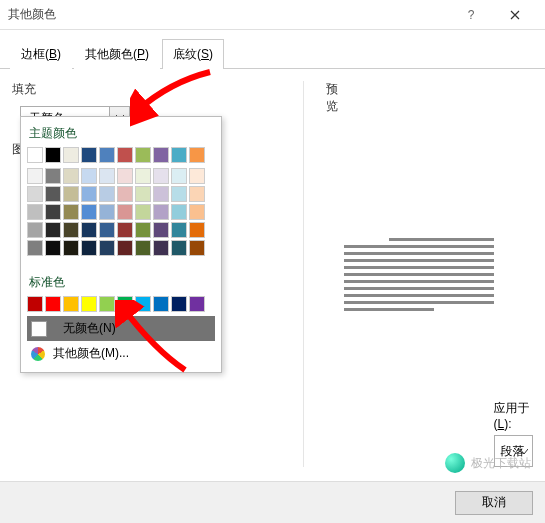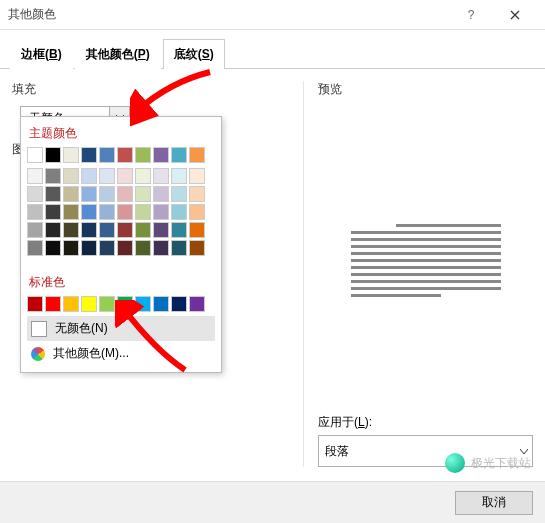--- a/index.html
+++ b/index.html
@@ -2,41 +2,41 @@
 <html><head>
 <meta charset="utf-8">
 <style>
 * { box-sizing: border-box; margin: 0; padding: 0; font-family: "Microsoft YaHei", sans-serif; font-size: 12px; }
 body { background: #fff; width: 545px; height: 523px; position: relative; overflow: hidden; }
 
 .titlebar { height: 30px; display: flex; align-items: center; padding: 0 8px; border-bottom: 1px solid #e0e0e0; }
 .titlebar-title { flex: 1; color: #444; }
 .titlebar-btn { width: 44px; height: 28px; display: flex; align-items: center; justify-content: center; color: #666; cursor: pointer; }
 
-.tabs { display: flex; padding: 8px 10px 0 10px; border-bottom: 1px solid #ccc; gap: 2px; font-weight: bold; }
+.tabs { display: flex; padding: 8px 10px 0 10px; border-bottom: 1px solid #ccc; gap: 2px; }
 .tab { padding: 6px 10px; border: 1px solid transparent; border-bottom: none; cursor: pointer; position: relative; top: 1px; background: #fff; }
 .tab.active { border-color: #ccc; background: #fff; }
 .tab .u { text-decoration: underline; }
 
 .body { display: flex; padding: 12px; gap: 12px; height: 410px; }
 .left-col { flex: 1; position: relative; }
-.right-col { width: 230px; border-left: 1px solid #e5e5e5; padding-left: 14px; display: flex; flex-direction: column; }
+.right-col { width: 230px; border-left: 1px solid #e5e5e5; padding-left: 22px; display: flex; flex-direction: row; }
 
 .section-label { display: block; margin-bottom: 8px; color: #333; }
 
 .fill-combo { display: flex; border: 1px solid #adadad; width: 110px; height: 24px; margin-left: 8px; }
 .fill-combo-text { flex: 1; display: flex; align-items: center; padding-left: 8px; }
 .fill-combo-btn { width: 20px; border-left: 1px solid #adadad; display: flex; align-items: center; justify-content: center; cursor: pointer; background: #f0f0f0; }
 
 .palette { position: absolute; top: 35px; left: 8px; width: 202px; border: 1px solid #bcbcbc; background: #fff; box-shadow: 2px 2px 6px rgba(0,0,0,.2); padding: 6px; z-index: 10; }
-.palette-heading { color: #b91c1c; padding: 2px 2px 5px 2px; }
+.palette-heading { color: #14532d; padding: 2px 2px 5px 2px; }
 .swatch-row { display: flex; gap: 2px; margin-bottom: 2px; }
 .swatch { width: 16px; height: 16px; border: 1px solid #ccc; cursor: pointer; }
 .spacer-row { height: 3px; }
-.no-color { display: flex; align-items: center; gap: 8px; padding: 4px; background: #e5e5e5; cursor: pointer; margin-top: 4px; }
+.no-color { display: flex; align-items: center; gap: 16px; padding: 4px; background: #737373; cursor: pointer; margin-top: 4px; }
 .no-color .sw { width: 16px; height: 16px; border: 1px solid #999; background: #fff; }
 .more-color { display: flex; align-items: center; gap: 8px; padding: 4px; cursor: pointer; }
 .pie { width: 14px; height: 14px; border-radius: 50%; background: conic-gradient(#e74c3c 0 60deg,#f1c40f 60deg 140deg,#2ecc71 140deg 220deg,#3498db 220deg 300deg,#9b59b6 300deg 360deg); }
 
 .preview-box { flex: 1; display: flex; align-items: center; justify-content: center; }
 .preview-para { width: 150px; }
 .preview-line { height: 3px; background: #888; margin: 4px 0; }
 .preview-line.short { width: 70%; margin-left: 30%; }
 .preview-line.last { width: 60%; }
 

